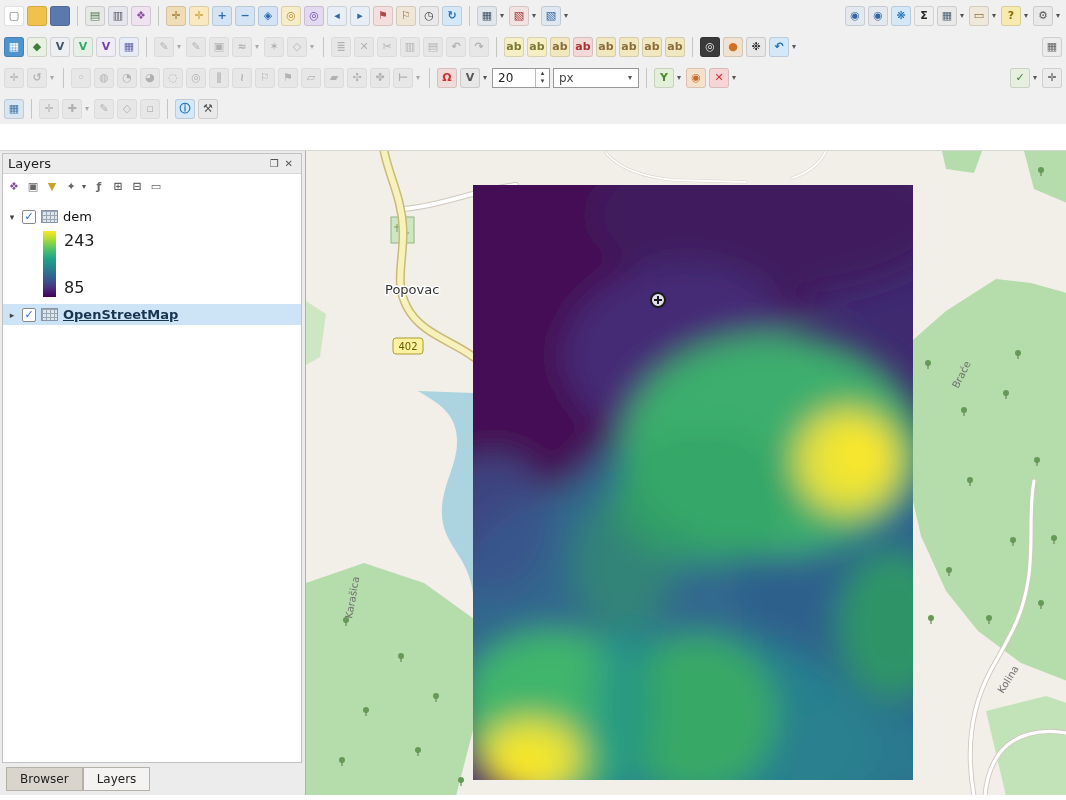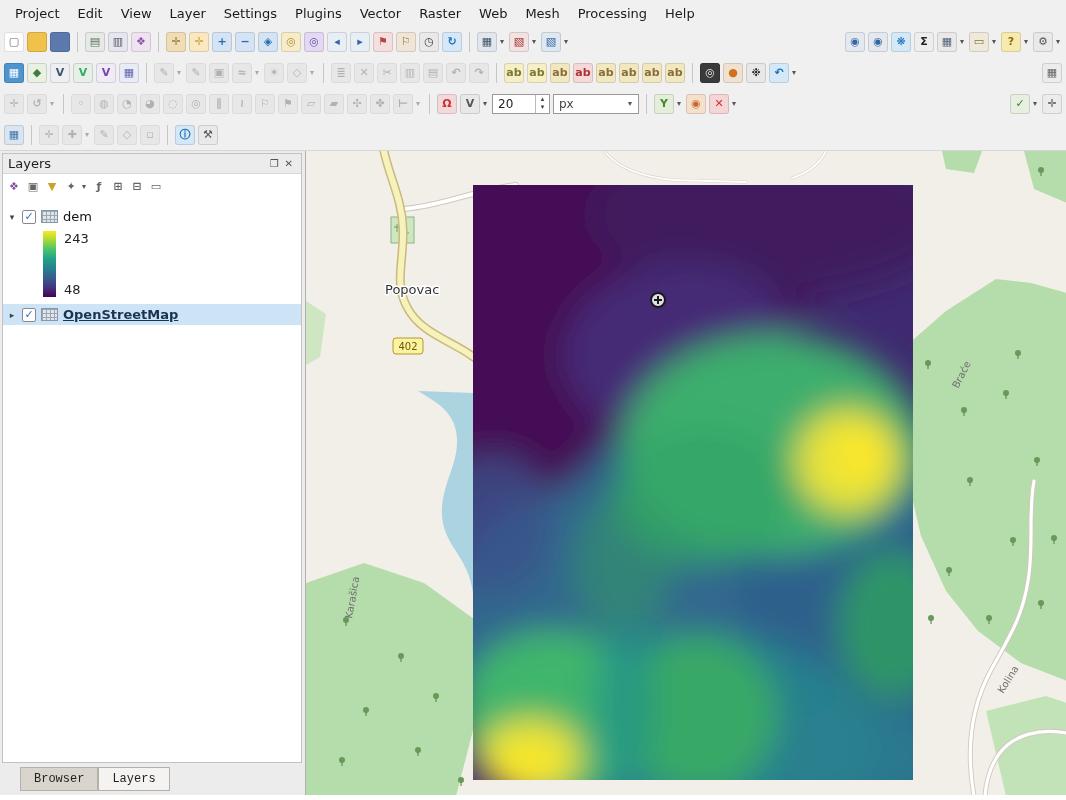--- a/index.html
+++ b/index.html
@@ -45,56 +45,42 @@
   .caret { width:10px; font-size:9px; color:#444; text-align:center; }
   .cbx { width:14px; height:14px; background:#fff; border:1px solid #8a8a8a; border-radius:2px; display:flex; align-items:center; justify-content:center; }
   .ck { color:#2f6fc4; font-size:11px; font-weight:bold; line-height:1; }
   .licon { width:17px; height:13px; background-color:#dfe5ea;
            background-image:linear-gradient(#9aa7b5 1px, transparent 1px),linear-gradient(90deg,#9aa7b5 1px,transparent 1px);
            background-size:4px 4px; border:1px solid #8a96a5; }
   .lname.osm { font-weight:bold; text-decoration:underline; color:#18344f; }
   .band-label { margin-left:40px; font-size:12px; color:#333; margin-top:3px; }
   .legend-wrap { display:flex; margin-left:40px; margin-top:4px; gap:8px; height:66px; margin-bottom:7px; }
   .ramp { width:13px; height:66px; }
-  .ramp-labels { display:flex; flex-direction:column; justify-content:space-between; font-size:13px; color:#222; }
-
-  .dock-tabs { position:absolute; left:20px; bottom:4px; display:flex;font-family:Liberation Mono, monospace; }
+  .ramp-labels { display:flex; flex-direction:column; justify-content:space-between; font-size:16px; color:#222; }
+
+  .dock-tabs { position:absolute; left:6px; bottom:4px; display:flex; }
   .dtab { padding:4px 13px; font-size:12px; border:1px solid #b5b1a9; background:#d9d5cd; color:#222; }
   .dtab.active { background:#f4f3f1; }
 
   
   .canvas { flex:1; position:relative; background:#a21caf; border-left:1px solid #b0b0b0; overflow:hidden; }
   .canvas svg.base { position:absolute; left:0; top:0; }
   .dem { position:absolute; left:167px; top:34px; width:440px; height:595px; }
   .place { font-size:13px; fill:#333; paint-order:stroke; stroke:#ffffff; stroke-width:3px; }
   .shield-text { font-size:10px; fill:#6b5900; }
   .street { font-size:10px; fill:#707070; }
   .cursor { position:absolute; left:344px; top:141px; width:16px; height:16px; border:2px solid #1a1a1a; border-radius:50%; background:rgba(255,255,255,.85); }
   .cursor::before { content:""; position:absolute; left:50%; top:2px; bottom:2px; width:2px; background:#1a1a1a; transform:translateX(-50%); }
   .cursor::after  { content:""; position:absolute; top:50%; left:2px; right:2px; height:2px; background:#1a1a1a; transform:translateY(-50%); }
 </style>
 </head>
 <body>
 
 <div id="app">
 
-  <div class="menubar">
-      <span class="menu-item">Project</span>
-      <span class="menu-item">Edit</span>
-      <span class="menu-item">View</span>
-      <span class="menu-item">Layer</span>
-      <span class="menu-item">Settings</span>
-      <span class="menu-item">Plugins</span>
-      <span class="menu-item">Vector</span>
-      <span class="menu-item">Raster</span>
-      <span class="menu-item">Web</span>
-      <span class="menu-item">Mesh</span>
-      <span class="menu-item">Processing</span>
-      <span class="menu-item">Help</span>
-    </div>
 
   <div class="toolbar">
       <span class="tbtn">
         <span class="chip" style="background: rgb(255, 255, 255); color: rgb(102, 102, 102);">▢</span>
       </span>
       <span class="tbtn">
         <span class="chip" style="background: rgb(240, 193, 75); color: rgb(102, 102, 102);"></span>
       </span>
       <span class="tbtn">
         <span class="chip" style="background: rgb(91, 121, 173); color: rgb(102, 102, 102);"></span>
@@ -467,21 +453,21 @@
             <span class="cbx">
                 <span class="ck">✓</span>
               </span>
             <span class="licon"></span>
             <span class="lname">dem</span>
           </div>
           <div class="legend-wrap">
             <div class="ramp" style="background: linear-gradient(rgb(253, 231, 37), rgb(160, 218, 57), rgb(74, 193, 109), rgb(31, 161, 135), rgb(39, 127, 142), rgb(54, 92, 141), rgb(70, 50, 126), rgb(68, 1, 84));"></div>
             <div class="ramp-labels">
               <span>243</span>
-              <span>48</span>
+              <span>85</span>
             </div>
           </div>
           <div class="lrow selected">
             <span class="caret">▸</span>
             <span class="cbx">
                 <span class="ck">✓</span>
               </span>
             <span class="licon"></span>
             <span class="lname osm">OpenStreetMap</span>
           </div>

